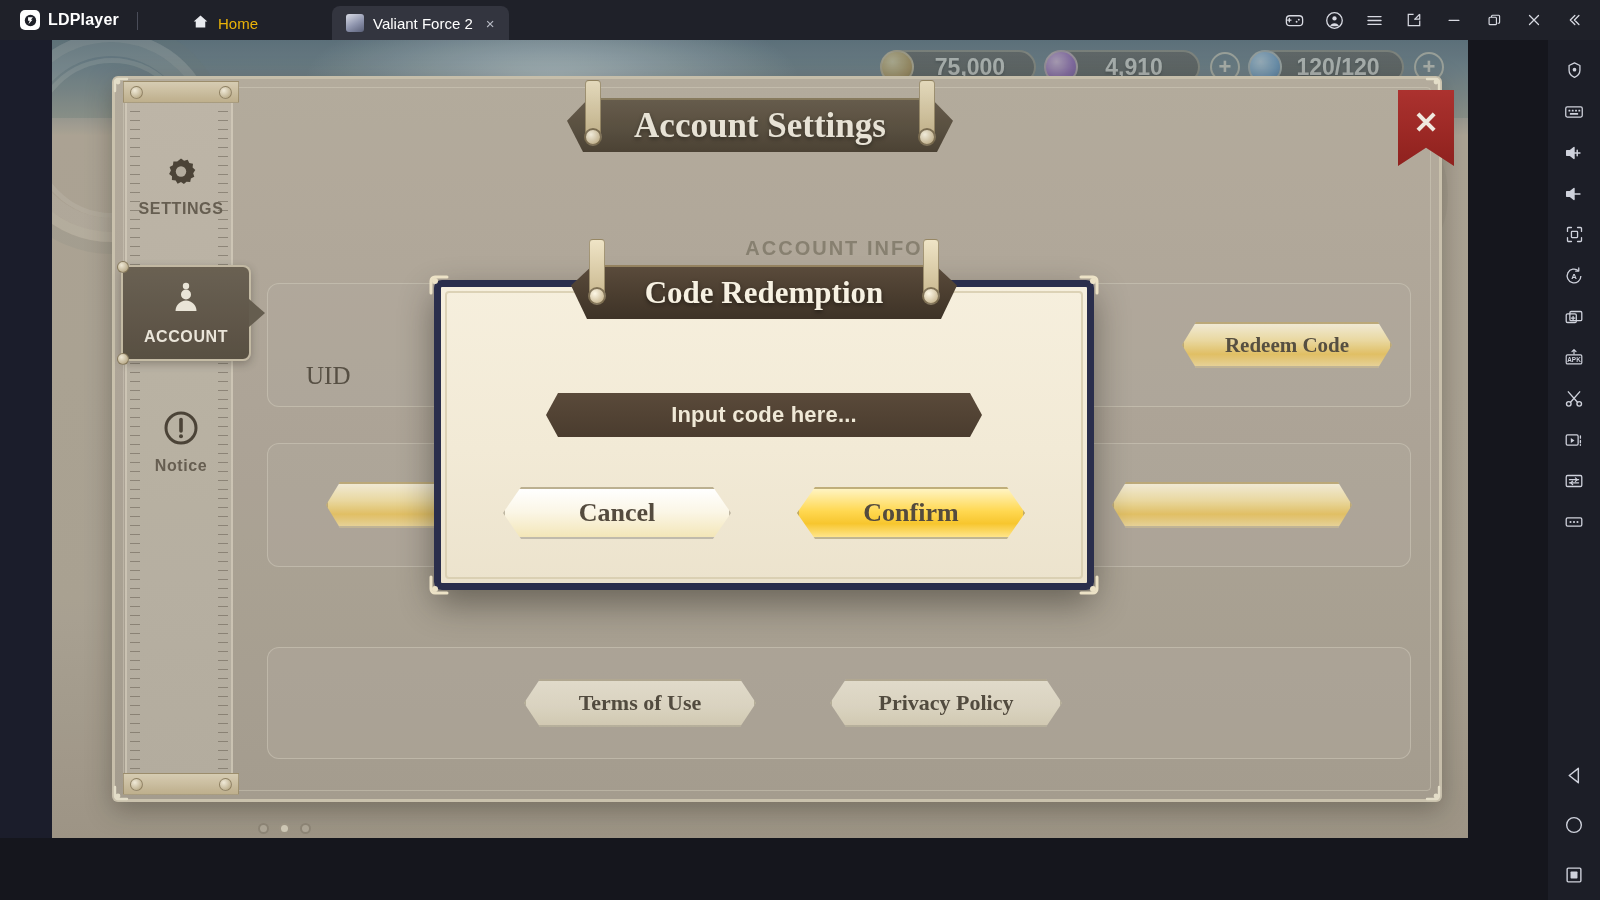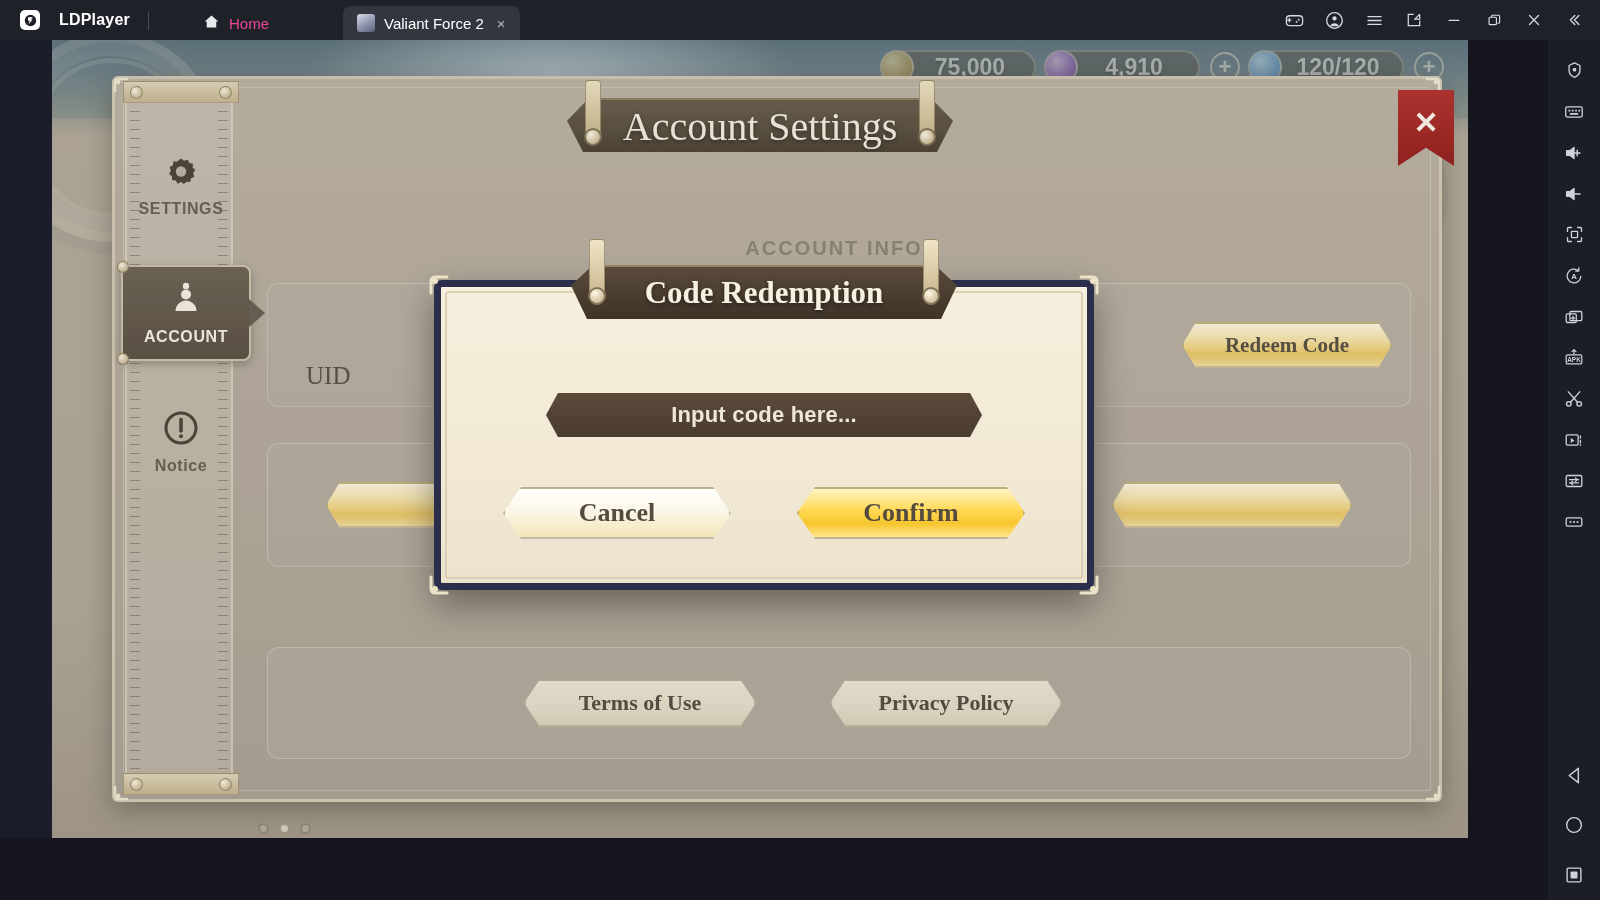--- a/index.html
+++ b/index.html
@@ -19,39 +19,39 @@
 
   
   #titlebar {
     position: absolute; left: 0; top: 0;
     width: 1600px; height: 40px;
     background: #1f2129;
     display: flex; align-items: flex-end;
     z-index: 50;
   }
   .brand {
-    display: flex; align-items: center; gap: 19px;
+    display: flex; align-items: center; gap: 8px;
     height: 40px; padding: 0 14px 0 20px;
   }
   .brand-mark {
     width: 20px; height: 20px; border-radius: 5px;
     background: #ffffff; color: #1f2129;
     display: flex; align-items: center; justify-content: center;
     font-size: 13px; font-weight: bold;
   }
   .brand-name { color: #ffffff; font-size: 16px; font-weight: bold; letter-spacing: .2px; }
   .brand-sep { width: 1px; height: 18px; background: #4a4d59; margin: 0 4px 10px 4px; }
 
   .tab {
     height: 34px; margin-bottom: 0;
     display: flex; align-items: center; gap: 9px;
     padding: 0 14px; border-radius: 8px 8px 0 0;
     color: #d6d8de; font-size: 15px; white-space: nowrap;
   }
-  .tab.home { color: #ec4899; margin-left: 36px; }
+  .tab.home { color: #eab308; margin-left: 36px; }
   .tab.active { background: #33353f; color: #ffffff; margin-left: 60px; }
   .tab-favicon {
     width: 18px; height: 18px; border-radius: 3px;
     background: linear-gradient(150deg,#d9dce6 0%,#8e94ad 55%,#5a6078 100%);
     display: block;
   }
   .tab-close {
     font-size: 15px; color: #b9bcc6; margin-left: 4px; line-height: 1;
   }
   .home-icon { display: block; }
@@ -754,21 +754,21 @@
           <div class="lbtn" id="btn-terms">Terms of Use</div>
           <div class="lbtn" id="btn-privacy">Privacy Policy</div>
         </div>
       </div>
     </div>
 
     <div style="position:absolute;left:50%;top:58px;transform:translateX(-50%);width:386px;height:54px;z-index:16">
       <div style="position:absolute;inset:0;background:linear-gradient(180deg,#6b6050 0%,#5b5142 60%,#4e4537 100%);
                   clip-path:polygon(22px 0, calc(100% - 22px) 0, 100% 42%, calc(100% - 16px) 100%, 16px 100%, 0 42%);
                   display:flex;align-items:center;justify-content:center;border-top:2px solid rgba(206,188,142,.5);">
-        <span style="color:#f4efe2;font-size:40px;font-weight:normal;font-family:'Liberation Serif',serif;text-shadow:0 2px 4px rgba(0,0,0,.4);">Account Settings</span>
+        <span style="color:#f4efe2;font-size:35px;font-weight:bold;font-family:'Liberation Serif',serif;text-shadow:0 2px 4px rgba(0,0,0,.4);">Account Settings</span>
       </div>
       <div class="hanger l">
         <span class="hanger-ring"></span>
       </div>
       <div class="hanger r">
         <span class="hanger-ring"></span>
       </div>
     </div>
 
     <div id="close-ribbon">✕</div>

